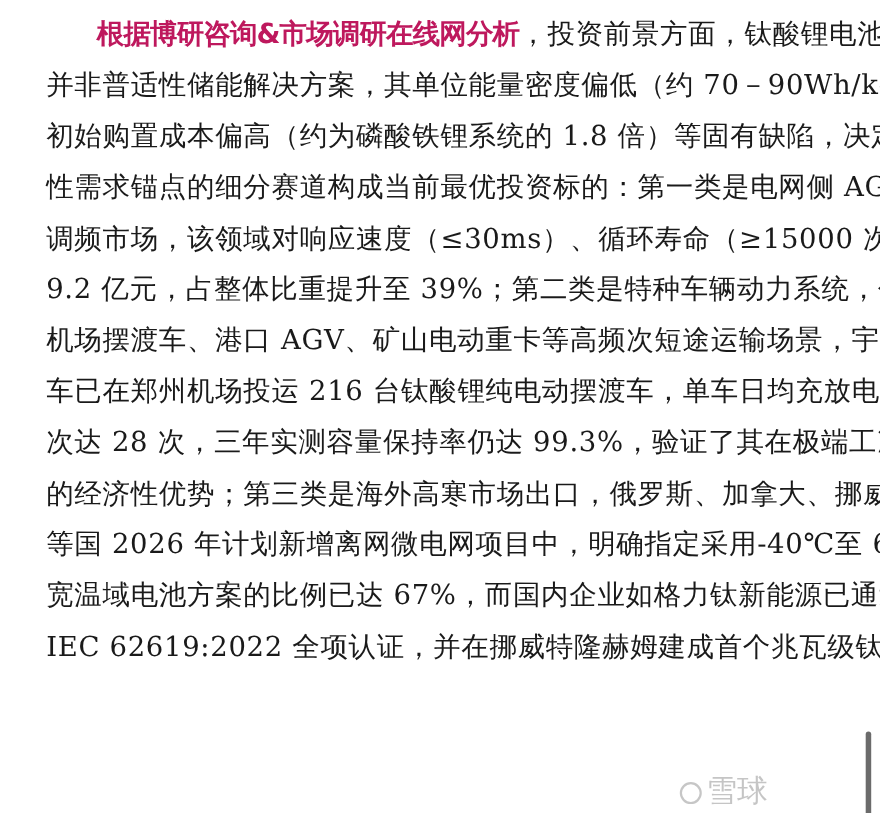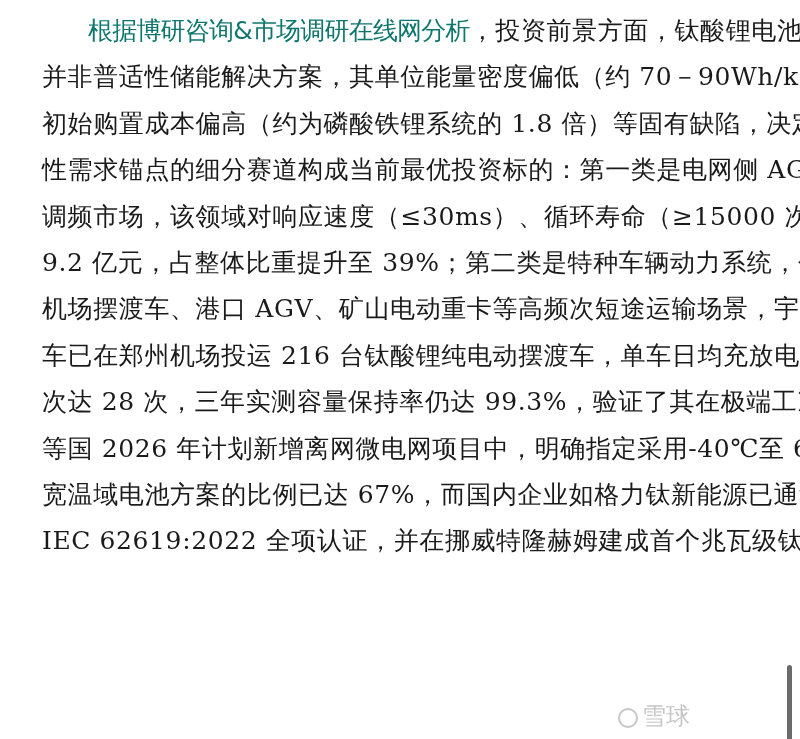--- a/index.html
+++ b/index.html
@@ -34,39 +34,39 @@
     line-height: 46.4px;
     white-space: nowrap;
     overflow: visible;
     letter-spacing: 0.6px;
   }
   .line.first {
     padding-left: 46px;
   }
   .bold {
     font-family: "DejaVu Sans", "Liberation Sans", sans-serif;
-    font-weight: normal;
-    color: #0f766e;
+    font-weight: bold;
+    color: #be185d;
     letter-spacing: -0.8px;
   }
   .scrollbar {
     position: absolute;
     left: 787px;
     top: 665px;
     width: 5px;
     height: 74px;
     background: #6b6b6b;
     border-radius: 3px 3px 0 0;
   }
   .watermark {
     position: absolute;
     left: 618px;
     top: 700px;
     font-family: Liberation Mono, monospace;
-    font-size: 24px;
+    font-size: 28px;
     color: rgba(150,150,150,0.55);
     white-space: nowrap;
   }
   .watermark .logo {
     display: inline-block;
     width: 20px;
     height: 20px;
     border: 2px solid rgba(160,160,160,0.6);
     border-radius: 50%;
     vertical-align: middle;
@@ -81,20 +81,21 @@
   <div class="article">
     <div class="line first"><span class="bold">根据博研咨询&amp;市场调研在线网分析</span><span>，投资前景方面，钛酸锂电池</span></div>
     <div class="line">并非普适性储能解决方案，其单位能量密度偏低（约 70－90Wh/kg）、</div>
     <div class="line">初始购置成本偏高（约为磷酸铁锂系统的 1.8 倍）等固有缺陷，决定</div>
     <div class="line">性需求锚点的细分赛道构成当前最优投资标的：第一类是电网侧 AGC</div>
     <div class="line">调频市场，该领域对响应速度（≤30ms）、循环寿命（≥15000 次）和</div>
     <div class="line">9.2 亿元，占整体比重提升至 39%；第二类是特种车辆动力系统，包括</div>
     <div class="line">机场摆渡车、港口 AGV、矿山电动重卡等高频次短途运输场景，宇通客</div>
     <div class="line">车已在郑州机场投运 216 台钛酸锂纯电动摆渡车，单车日均充放电频</div>
     <div class="line">次达 28 次，三年实测容量保持率仍达 99.3%，验证了其在极端工况下</div>
+    <div class="line">的经济性优势；第三类是海外高寒市场出口，俄罗斯、加拿大、挪威</div>
     <div class="line">等国 2026 年计划新增离网微电网项目中，明确指定采用-40℃至 60℃</div>
     <div class="line">宽温域电池方案的比例已达 67%，而国内企业如格力钛新能源已通过</div>
     <div class="line">IEC 62619:2022 全项认证，并在挪威特隆赫姆建成首个兆瓦级钛酸锂</div>
   </div>
 
   <div class="watermark">
     <span class="logo"></span><span>雪球</span>
   </div>
 
   <div class="scrollbar"></div>

